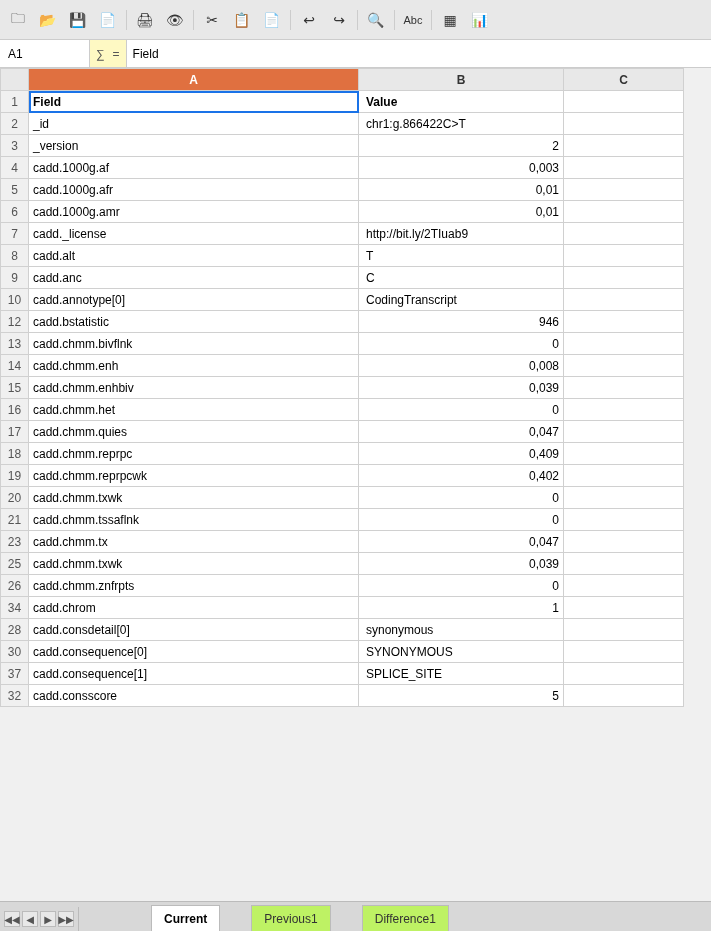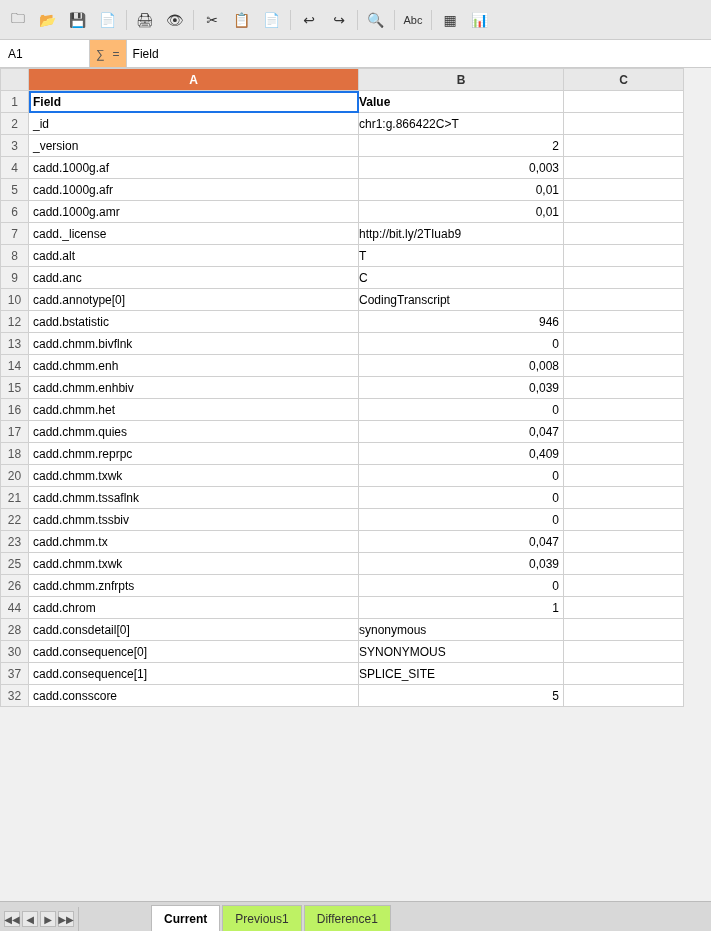--- a/index.html
+++ b/index.html
@@ -22,21 +22,21 @@
       display: flex; align-items: center; justify-content: center;
       cursor: pointer;
       font-size: 14px;
       color: #333;
     }
     .toolbar-separator { width: 1px; height: 20px; background: #ccc; margin: 0 2px; }
 
     
     .formula-bar {
       height: 28px;
-      background: #fdba74;
+      background: #fef9c3;
       border-bottom: 1px solid #ccc;
       display: flex;
       align-items: flex-end;
     }
     .cell-ref {
       width: 90px;
       height: 100%;
       border-right: 1px solid #ccc;
       display: flex; align-items: center;
       padding: 0 8px;
@@ -107,21 +107,21 @@
       padding-left: 4px;
       text-align: left;
       background: white;
     }
     .cell-b {
       padding-right: 4px;
       text-align: right;
       background: white;
     }
     .cell-b-left {
-      padding-left: 0;
+      padding-left: 7px;
       text-align: left;
       background: white;
     }
     .tab-nav-btn {
       width: 16px; height: 16px;
       display: flex; align-items: center; justify-content: center;
       font-size: 10px;
       color: #555;
       cursor: pointer;
       border: 1px solid #bbb;
@@ -148,20 +148,21 @@
       position: relative;
       height: 30px;
       background: #d8d8d8;
       border-top: 1px solid #bbb;
       display: flex;
       align-items: flex-end;
     }
     .tabs-container {
       display: flex;
       padding-left: 72px;
+      gap: 29px;
     }
   </style>
 </head>
 <body>
 
 <div class="toolbar">
   <div class="toolbar-btn">🗀</div>
   <div class="toolbar-btn">📂</div>
   <div class="toolbar-btn">💾</div>
   <div class="toolbar-btn" style="color:#c0392b">📄</div>
@@ -307,57 +308,57 @@
           <td class="cell-b">0,047</td>
           <td class="cell-a" style="background: white;"></td>
         </tr>
         <tr>
           <td class="row-num">18</td>
           <td class="cell-a">cadd.chmm.reprpc</td>
           <td class="cell-b">0,409</td>
           <td class="cell-a" style="background: white;"></td>
         </tr>
         <tr>
+          <td class="row-num">19</td>
+          <td class="cell-a">cadd.chmm.reprpcwk</td>
+          <td class="cell-b">0,402</td>
+          <td class="cell-a" style="background: white;"></td>
+        </tr>
+        <tr>
           <td class="row-num">20</td>
           <td class="cell-a">cadd.chmm.txwk</td>
           <td class="cell-b">0</td>
           <td class="cell-a" style="background: white;"></td>
         </tr>
         <tr>
           <td class="row-num">21</td>
           <td class="cell-a">cadd.chmm.tssaflnk</td>
           <td class="cell-b">0</td>
           <td class="cell-a" style="background: white;"></td>
         </tr>
         <tr>
-          <td class="row-num">22</td>
-          <td class="cell-a">cadd.chmm.tssbiv</td>
-          <td class="cell-b">0</td>
-          <td class="cell-a" style="background: white;"></td>
-        </tr>
-        <tr>
           <td class="row-num">23</td>
           <td class="cell-a">cadd.chmm.tx</td>
           <td class="cell-b">0,047</td>
           <td class="cell-a" style="background: white;"></td>
         </tr>
         <tr>
           <td class="row-num">25</td>
           <td class="cell-a">cadd.chmm.txwk</td>
           <td class="cell-b">0,039</td>
           <td class="cell-a" style="background: white;"></td>
         </tr>
         <tr>
           <td class="row-num">26</td>
           <td class="cell-a">cadd.chmm.znfrpts</td>
           <td class="cell-b">0</td>
           <td class="cell-a" style="background: white;"></td>
         </tr>
         <tr>
-          <td class="row-num">44</td>
+          <td class="row-num">34</td>
           <td class="cell-a">cadd.chrom</td>
           <td class="cell-b">1</td>
           <td class="cell-a" style="background: white;"></td>
         </tr>
         <tr>
           <td class="row-num">28</td>
           <td class="cell-a">cadd.consdetail[0]</td>
           <td class="cell-b-left">synonymous</td>
           <td class="cell-a" style="background: white;"></td>
         </tr>

